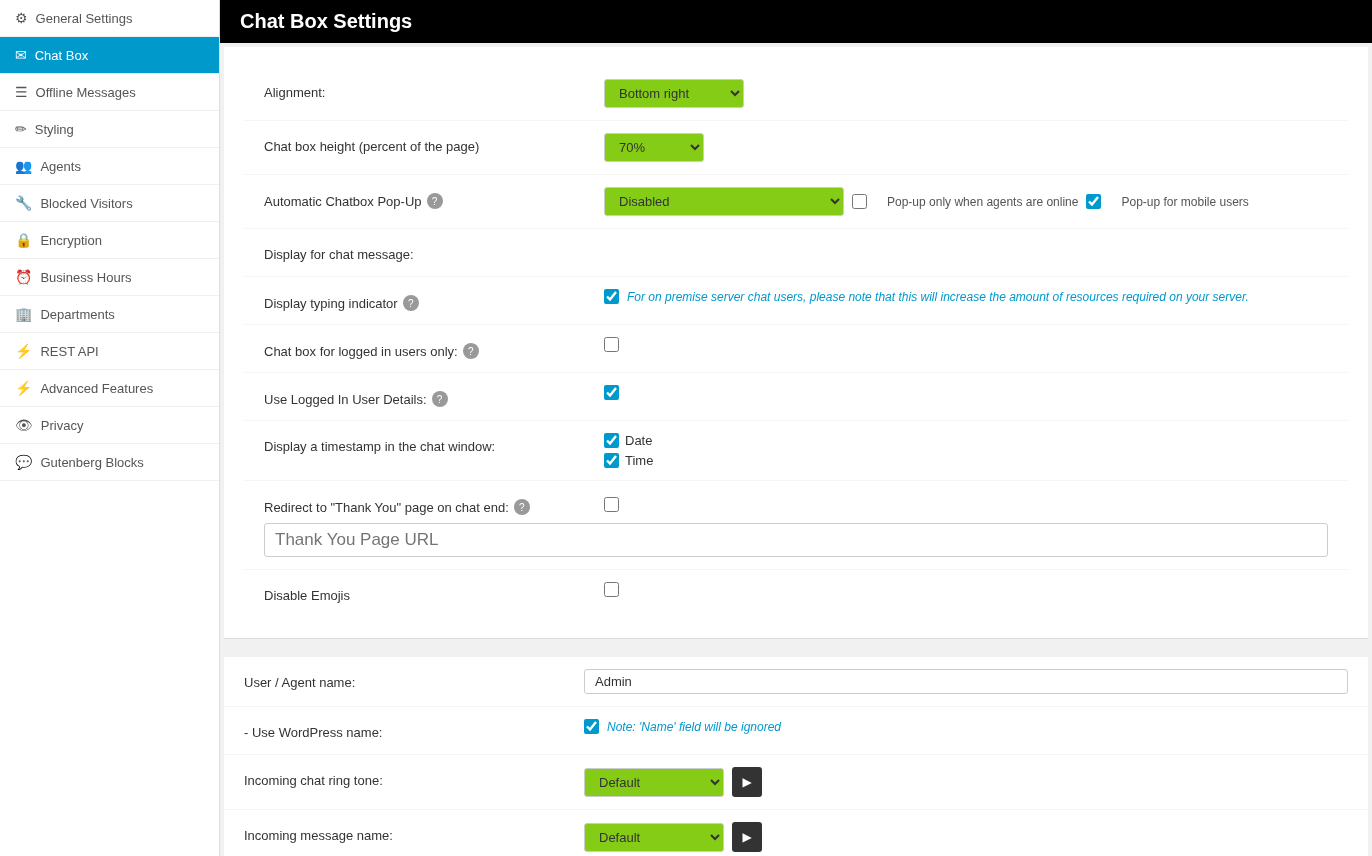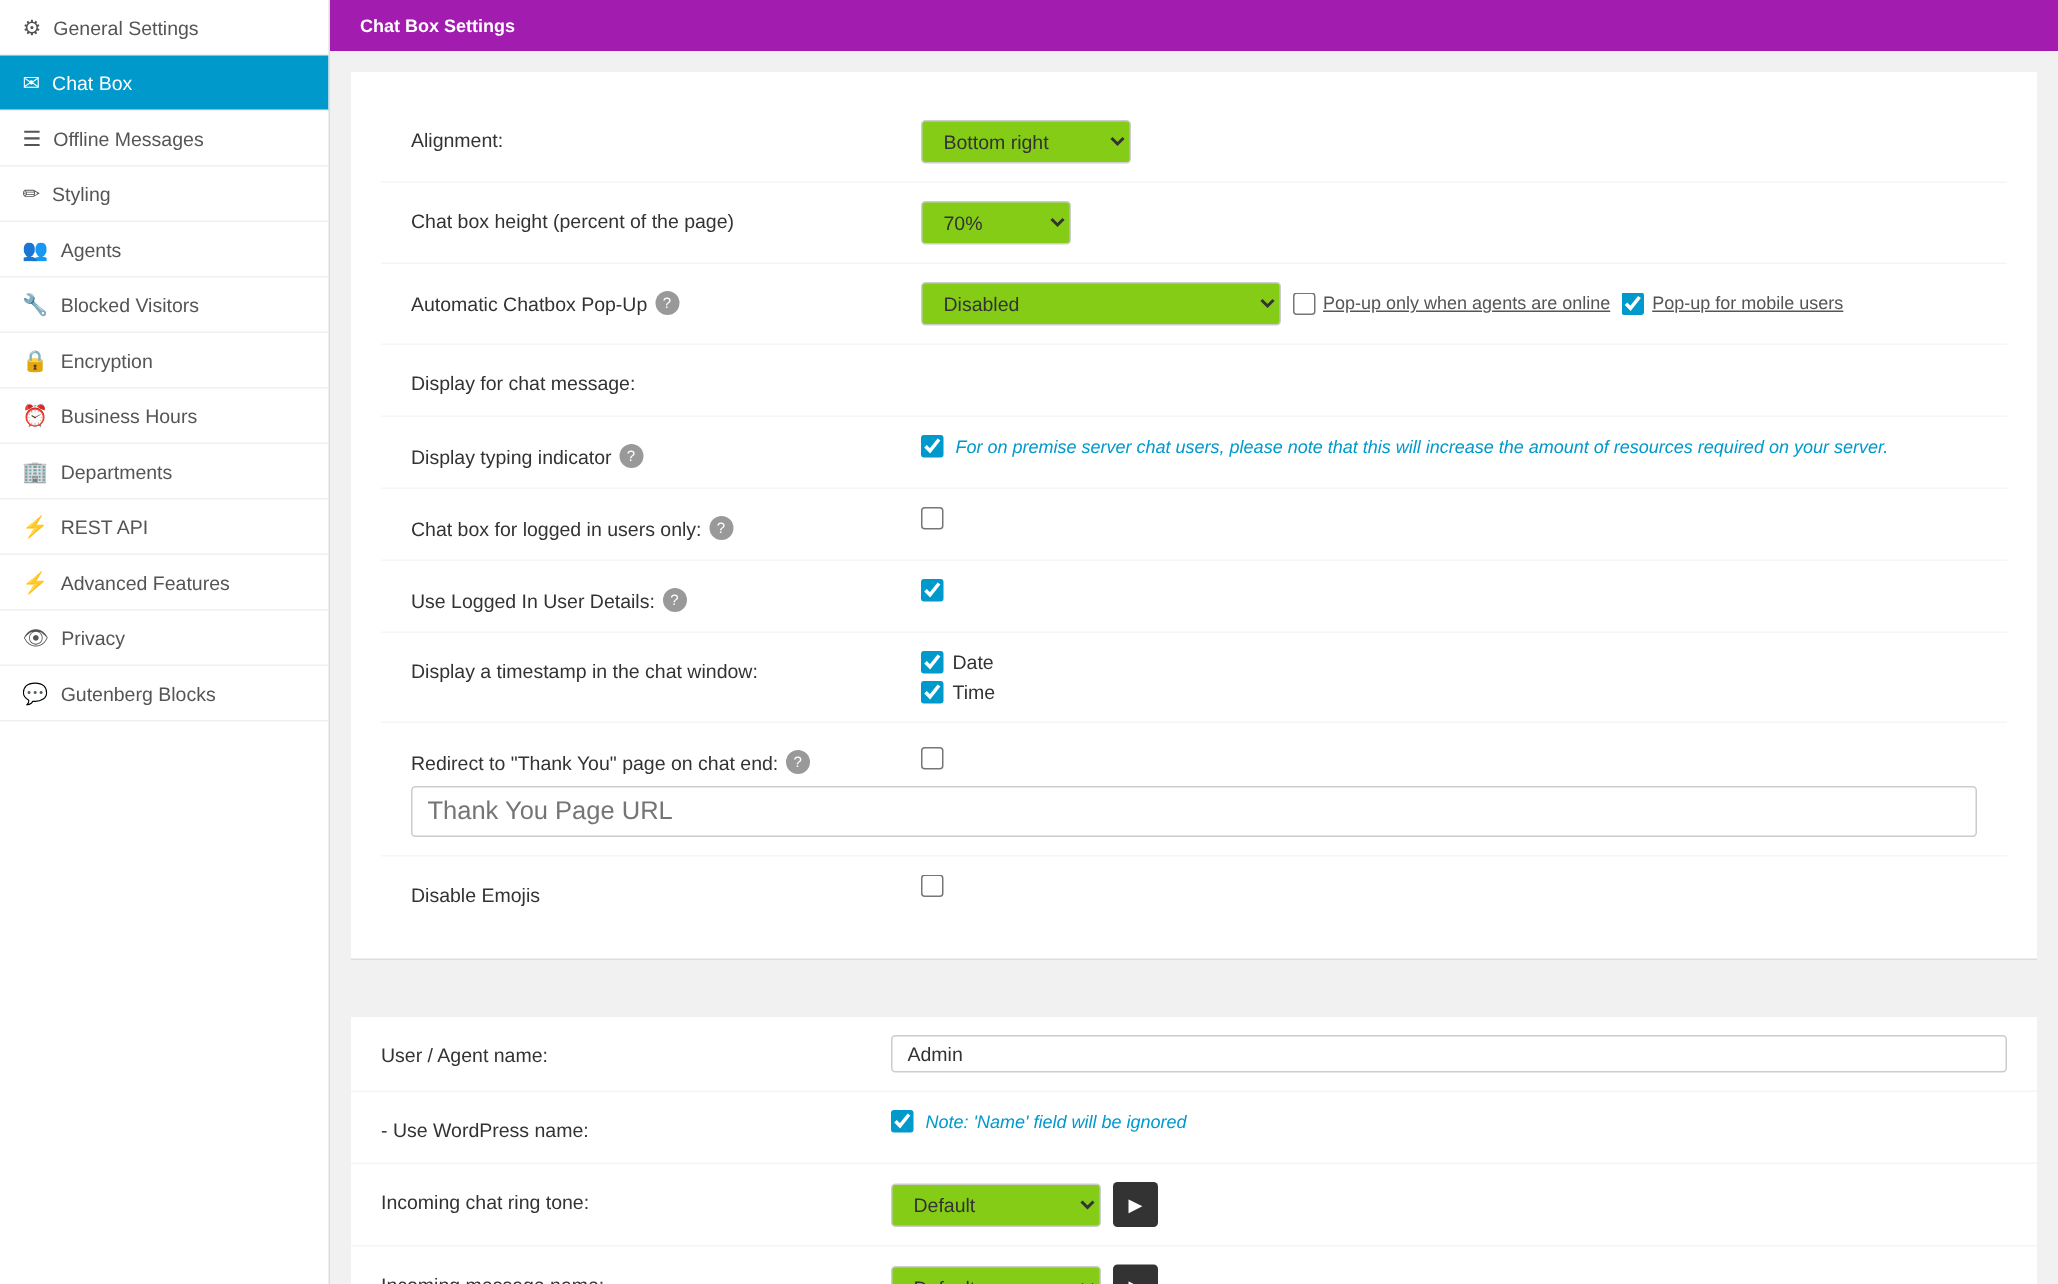--- a/index.html
+++ b/index.html
@@ -6,23 +6,23 @@
     body { font-family: -apple-system, BlinkMacSystemFont, "Segoe UI", Arial, sans-serif; font-size: 13px; color: #333; background: #f1f1f1; display: flex; height: 856px; overflow: hidden; }
 
     
     .sidebar { width: 220px; background: #fff; border-right: 1px solid #ddd; flex-shrink: 0; overflow-y: auto; }
     .sidebar-item { display: flex; align-items: center; padding: 10px 15px; cursor: pointer; color: #555; border-bottom: 1px solid #f0f0f0; font-size: 13px; }
     .sidebar-item.active { background: #0099cc; color: #fff; }
     .sidebar-item .icon { margin-right: 8px; font-size: 14px; }
 
     
     .main { flex: 1; overflow-y: auto; background: #f1f1f1; }
-    .page-header { background: #a21caf; color: #fff; padding: 10px 20px; font-size: 12px; font-weight: 600; }
-
-    .section { background: #fff; margin: 14px; border-bottom: 1px solid #ddd; padding: 20px; }
+    .page-header { background: #000000; color: #fff; padding: 10px 20px; font-size: 20px; font-weight: 600; }
+
+    .section { background: #fff; margin: 4px; border-bottom: 1px solid #ddd; padding: 20px; }
 
     .form-row { display: flex; align-items: flex-start; padding: 12px 20px; border-bottom: 1px solid #f5f5f5; min-height: 48px; }
     .form-row:last-child { border-bottom: none; }
     .form-label { width: 340px; flex-shrink: 0; color: #333; padding-top: 6px; font-size: 13px; display: flex; align-items: center; gap: 5px; }
     .form-control { flex: 1; display: flex; align-items: center; flex-wrap: wrap; gap: 8px; }
 
     select { border: 1px solid #ccc; border-radius: 3px; padding: 5px 10px; font-size: 13px; color: #333; background: #84cc16; cursor: pointer; appearance: auto; }
     .select-alignment { min-width: 140px; }
     .select-height { min-width: 100px; }
     .select-popup { min-width: 240px; }
@@ -35,21 +35,21 @@
 
     .note-text { color: #0099cc; font-size: 12px; font-style: italic; }
     .help-icon { display: inline-flex; align-items: center; justify-content: center; width: 16px; height: 16px; border-radius: 50%; background: #999; color: #fff; font-size: 10px; cursor: help; }
 
     .section-divider { height: 10px; background: #f1f1f1; }
 
     .user-agent-section { background: #fff; padding: 0; }
 
     .play-btn { width: 30px; height: 30px; background: #333; color: #fff; border: none; border-radius: 3px; cursor: pointer; display: inline-flex; align-items: center; justify-content: center; font-size: 12px; }
 
-    .popup-checkbox-label { font-size: 12px; color: #555; display: flex; align-items: flex-start; gap: 5px; text-decoration: underline; }
+    .popup-checkbox-label { font-size: 12px; color: #555; display: flex; align-items: flex-end; gap: 20px; }
   </style>
 </head>
 <body>
 
 <nav class="sidebar">
   <div class="sidebar-item">
     <span class="icon">⚙</span>
     <span>General Settings</span>
   </div>
   <div class="sidebar-item active">

